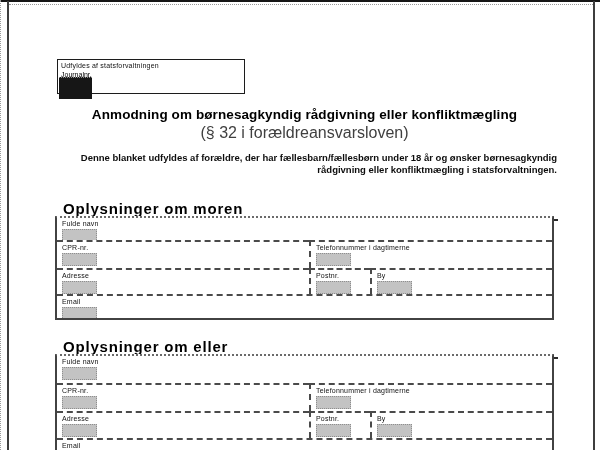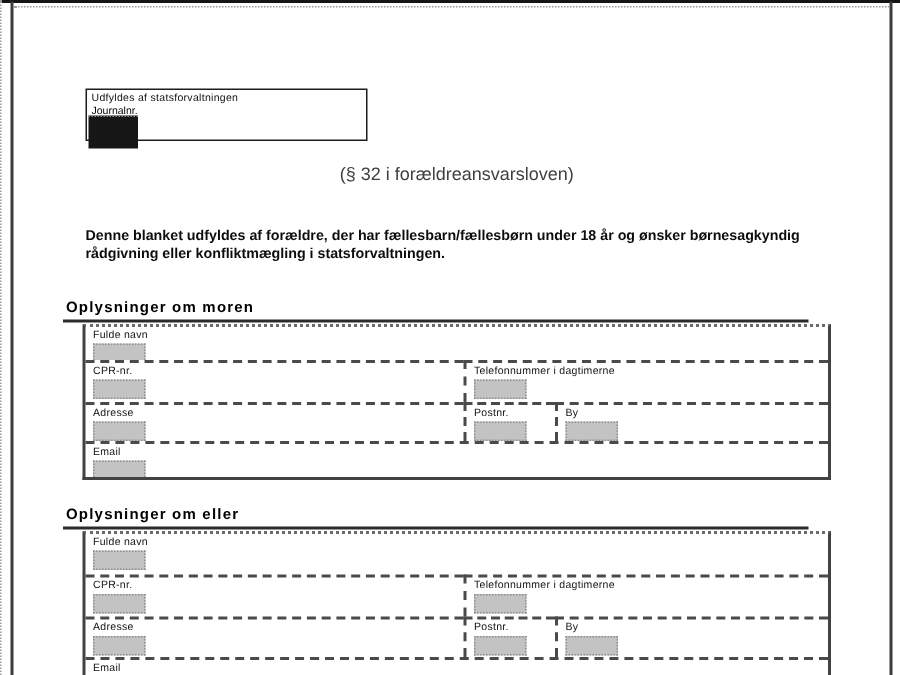--- a/index.html
+++ b/index.html
@@ -21,32 +21,32 @@
     position:absolute;left:57px;top:59px;width:188px;height:35px;
     border:1px solid #1c1c1c;box-sizing:border-box;
     font-size:7px;line-height:8.5px;padding:2px 0 0 3px;overflow:visible;
   }
   .stamp .journal{display:inline-block;border-bottom:1px dotted #555;}
   .stamp .redaction{position:absolute;left:1px;top:17px;width:33px;height:21px;background:#161616;border-top:1px dotted #888;}
 
   
   .titlewrap{position:absolute;left:55px;top:107px;width:499px;text-align:center;}
   .title{font-size:13.5px;font-weight:bold;letter-spacing:0.1px;}
-  .subtitle{font-size:12px;color:#3f3f3f;margin-top:2px;}
+  .subtitle{font-size:16px;color:#3f3f3f;margin-top:2px;}
 
   
   .intro{
     position:absolute;left:57px;top:152px;width:500px;
-    font-size:9.5px;font-weight:bold;line-height:11.5px;color:#0d0d0d;
+    font-size:9.5px;font-weight:bold;line-height:11.5px;color:#0d0d0d;text-align:right;
   }
 
   
   .sec-head{
-    position:absolute;left:42px;width:497px;
-    font-size:10px;font-weight:bold;letter-spacing:0.8px;
+    position:absolute;left:61px;width:497px;
+    font-size:15px;font-weight:bold;letter-spacing:0.8px;
     padding:0 0 2px 2px;border-bottom:2px solid #2b2b2b;box-sizing:border-box;
   }
   .sec-head.mor{top:200px;}
   .sec-head.far{top:338px;}
 
   
   .tbl{
     position:absolute;left:55px;width:499px;box-sizing:border-box;
     display:grid;grid-template-columns:252px 61px 1fr;
     border:2px solid #424242;border-top:2px dotted #6a6a6a;background:#fff;
@@ -70,20 +70,21 @@
 <div class="page-border-right"></div>
 <div class="page-border-top"></div>
 
 <div class="stamp">
   <span class="flabel" style="font-size:7px;">Udfyldes af statsforvaltningen</span>
   <span class="journal">Journalnr.</span>
   <div class="redaction"></div>
 </div>
 
 <div class="titlewrap">
+  <div class="title">Anmodning om børnesagkyndig rådgivning eller konfliktmægling</div>
   <div class="subtitle">(§ 32 i forældreansvarsloven)</div>
 </div>
 
 <div class="intro">Denne blanket udfyldes af forældre, der har fællesbarn/fællesbørn under 18 år og ønsker børnesagkyndig rådgivning eller konfliktmægling i statsforvaltningen.</div>
 
 <div class="sec-head mor">Oplysninger om moren</div>
 
 <div class="tbl mor">
   <div class="cell span-all">
     <span class="flabel">Fulde navn</span>

